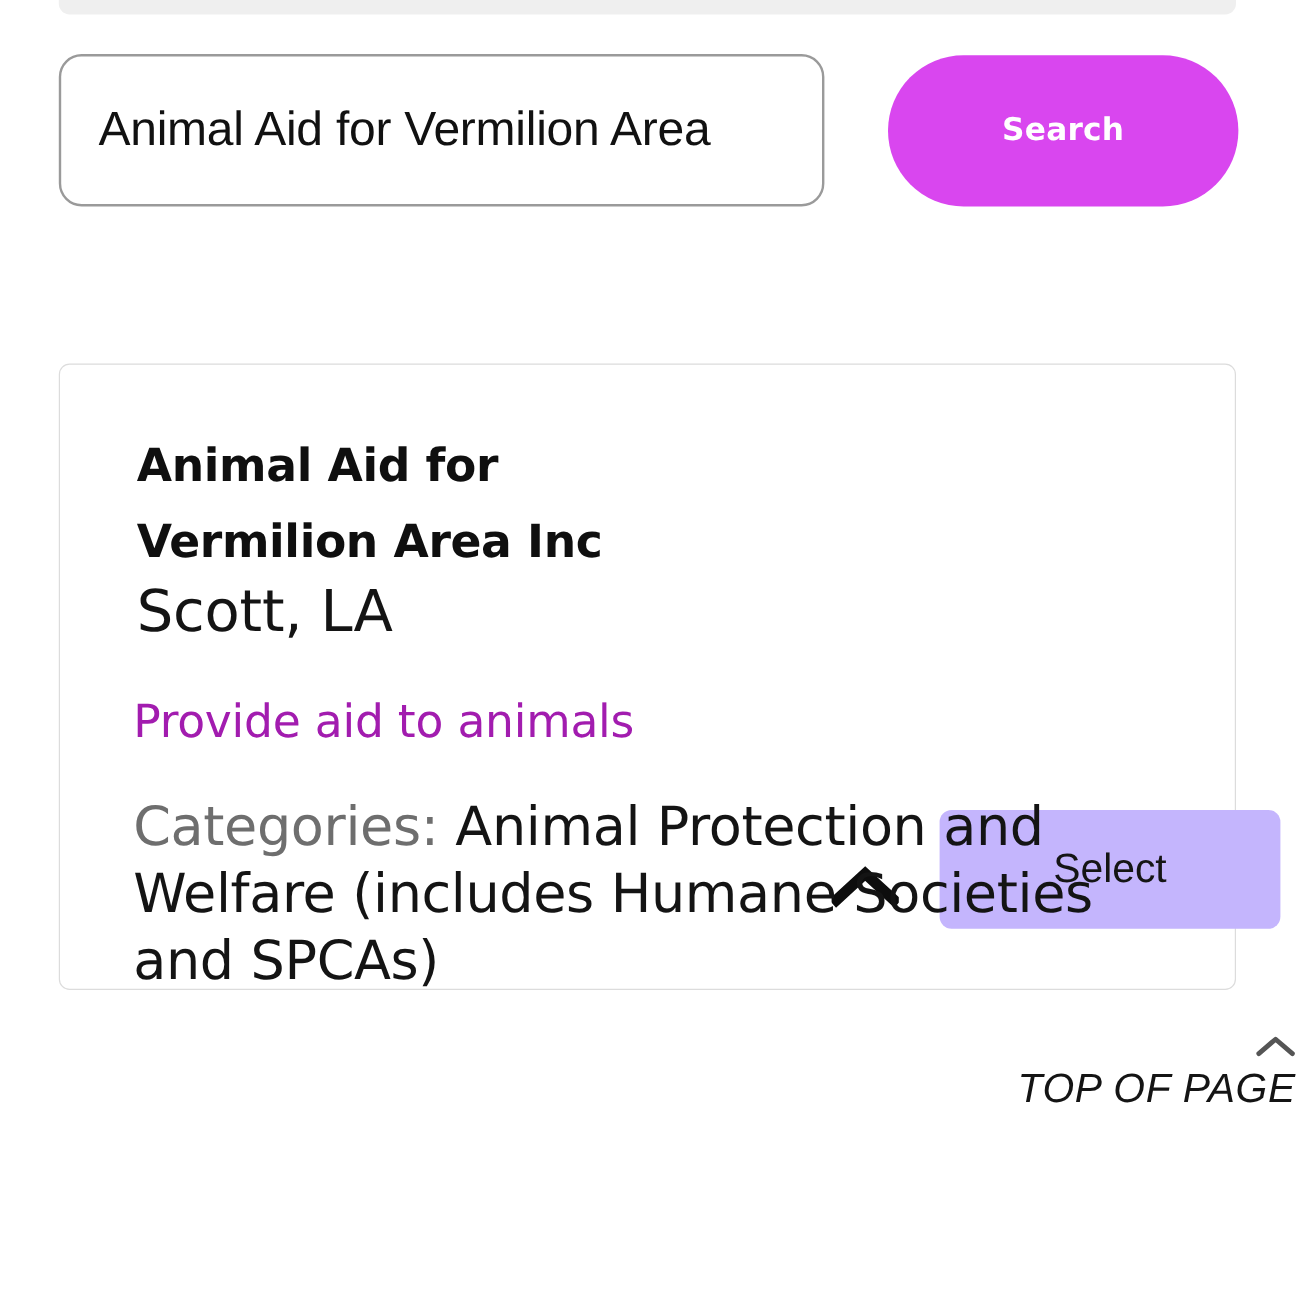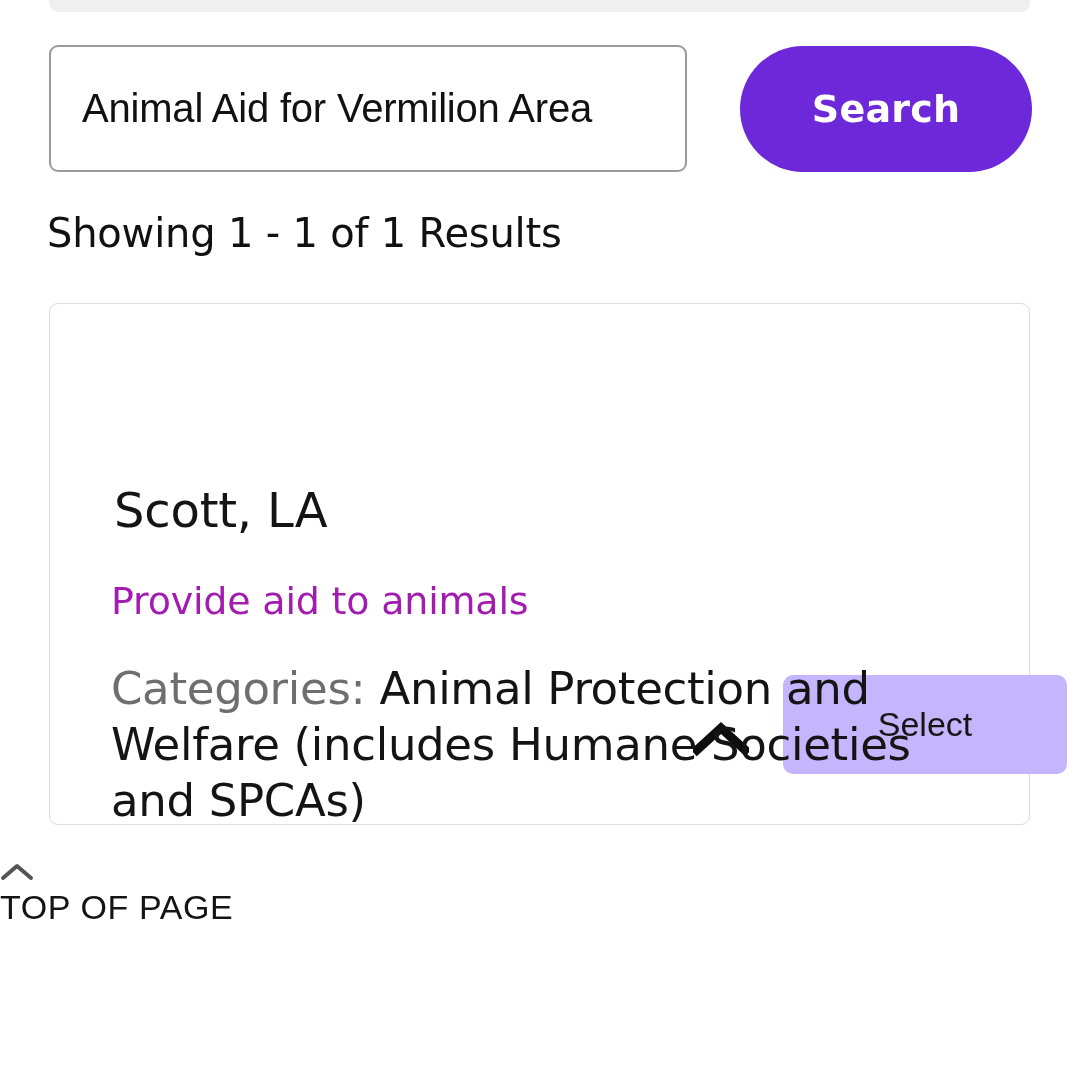--- a/index.html
+++ b/index.html
@@ -41,43 +41,43 @@
     height: 130px;
   }
   .search-input {
     position: absolute;
     left: 0;
     top: 0;
     width: 638px;
     height: 127px;
     box-sizing: border-box;
     border: 2px solid #9a9a9a;
-    border-radius: 9px;
+    border-radius: 19px;
     background: #ffffff;
     font-family: "Liberation Sans", sans-serif;
     font-size: 40px;
     color: #111111;
     padding: 0 0 0 31px;
     outline: none;
     letter-spacing: -0.2px;
   }
   .search-input::placeholder { color: #9a9a9a; }
 
   .search-button {
     position: absolute;
     left: 691px;
     top: 1px;
     width: 292px;
     height: 126px;
-    background: #6d28d9;
+    background: #d946ef;
     color: #ffffff;
     border: none;
     border-radius: 63px;
     font-family: "DejaVu Sans", sans-serif;
-    font-size: 38px;
+    font-size: 26px;
     font-weight: bold;
     cursor: pointer;
     letter-spacing: 0.2px;
   }
 
   
   .results-count {
     position: absolute;
     left: 47px;
     top: 210px;
@@ -184,25 +184,26 @@
     letter-spacing: -0.3px;
   }
   .categories .cat-label { color: #6e6e6e; }
 
   
   .top-of-page {
     position: absolute;
     left: 0;
     top: 862px;
     width: 1080px;
-    text-align: left;
+    text-align: right;
     background: transparent;
     border: none;
     padding: 0;
     cursor: pointer;
+    font-style: italic;
   }
   .top-of-page .tp-chevron {
     display: block;
     margin: 0 auto 6px auto;
     line-height: 0;
   }
   .top-of-page .tp-label {
     display: block;
     font-family: "Liberation Sans", sans-serif;
     font-size: 34px;
@@ -215,25 +216,25 @@
 
 <div class="page">
 
   <div class="top-bar"></div>
 
   <div class="search-row">
     <input class="search-input" type="text" value="Animal Aid for Vermilion Area" placeholder="Search charities" style="">
     <button class="search-button">Search</button>
   </div>
 
-  <div class="results-count">Showing 1 - 1 of 1 Results</div>
 
   <div class="result-card">
 
     <div class="card-head">
+      <div class="org-title">Animal Aid for Vermilion Area Inc</div>
       <div class="org-location">Scott, LA</div>
     </div>
 
     <button class="chevron-toggle">
       <span>
         <svg width="56" height="36" viewBox="0 0 56 36" xmlns="http://www.w3.org/2000/svg">
           <path d="M4 29 L28 7 L52 29" fill="none" stroke="#0d0d0d" stroke-width="9" stroke-linecap="square" stroke-linejoin="miter"></path>
         </svg>
       </span>
     </button>

